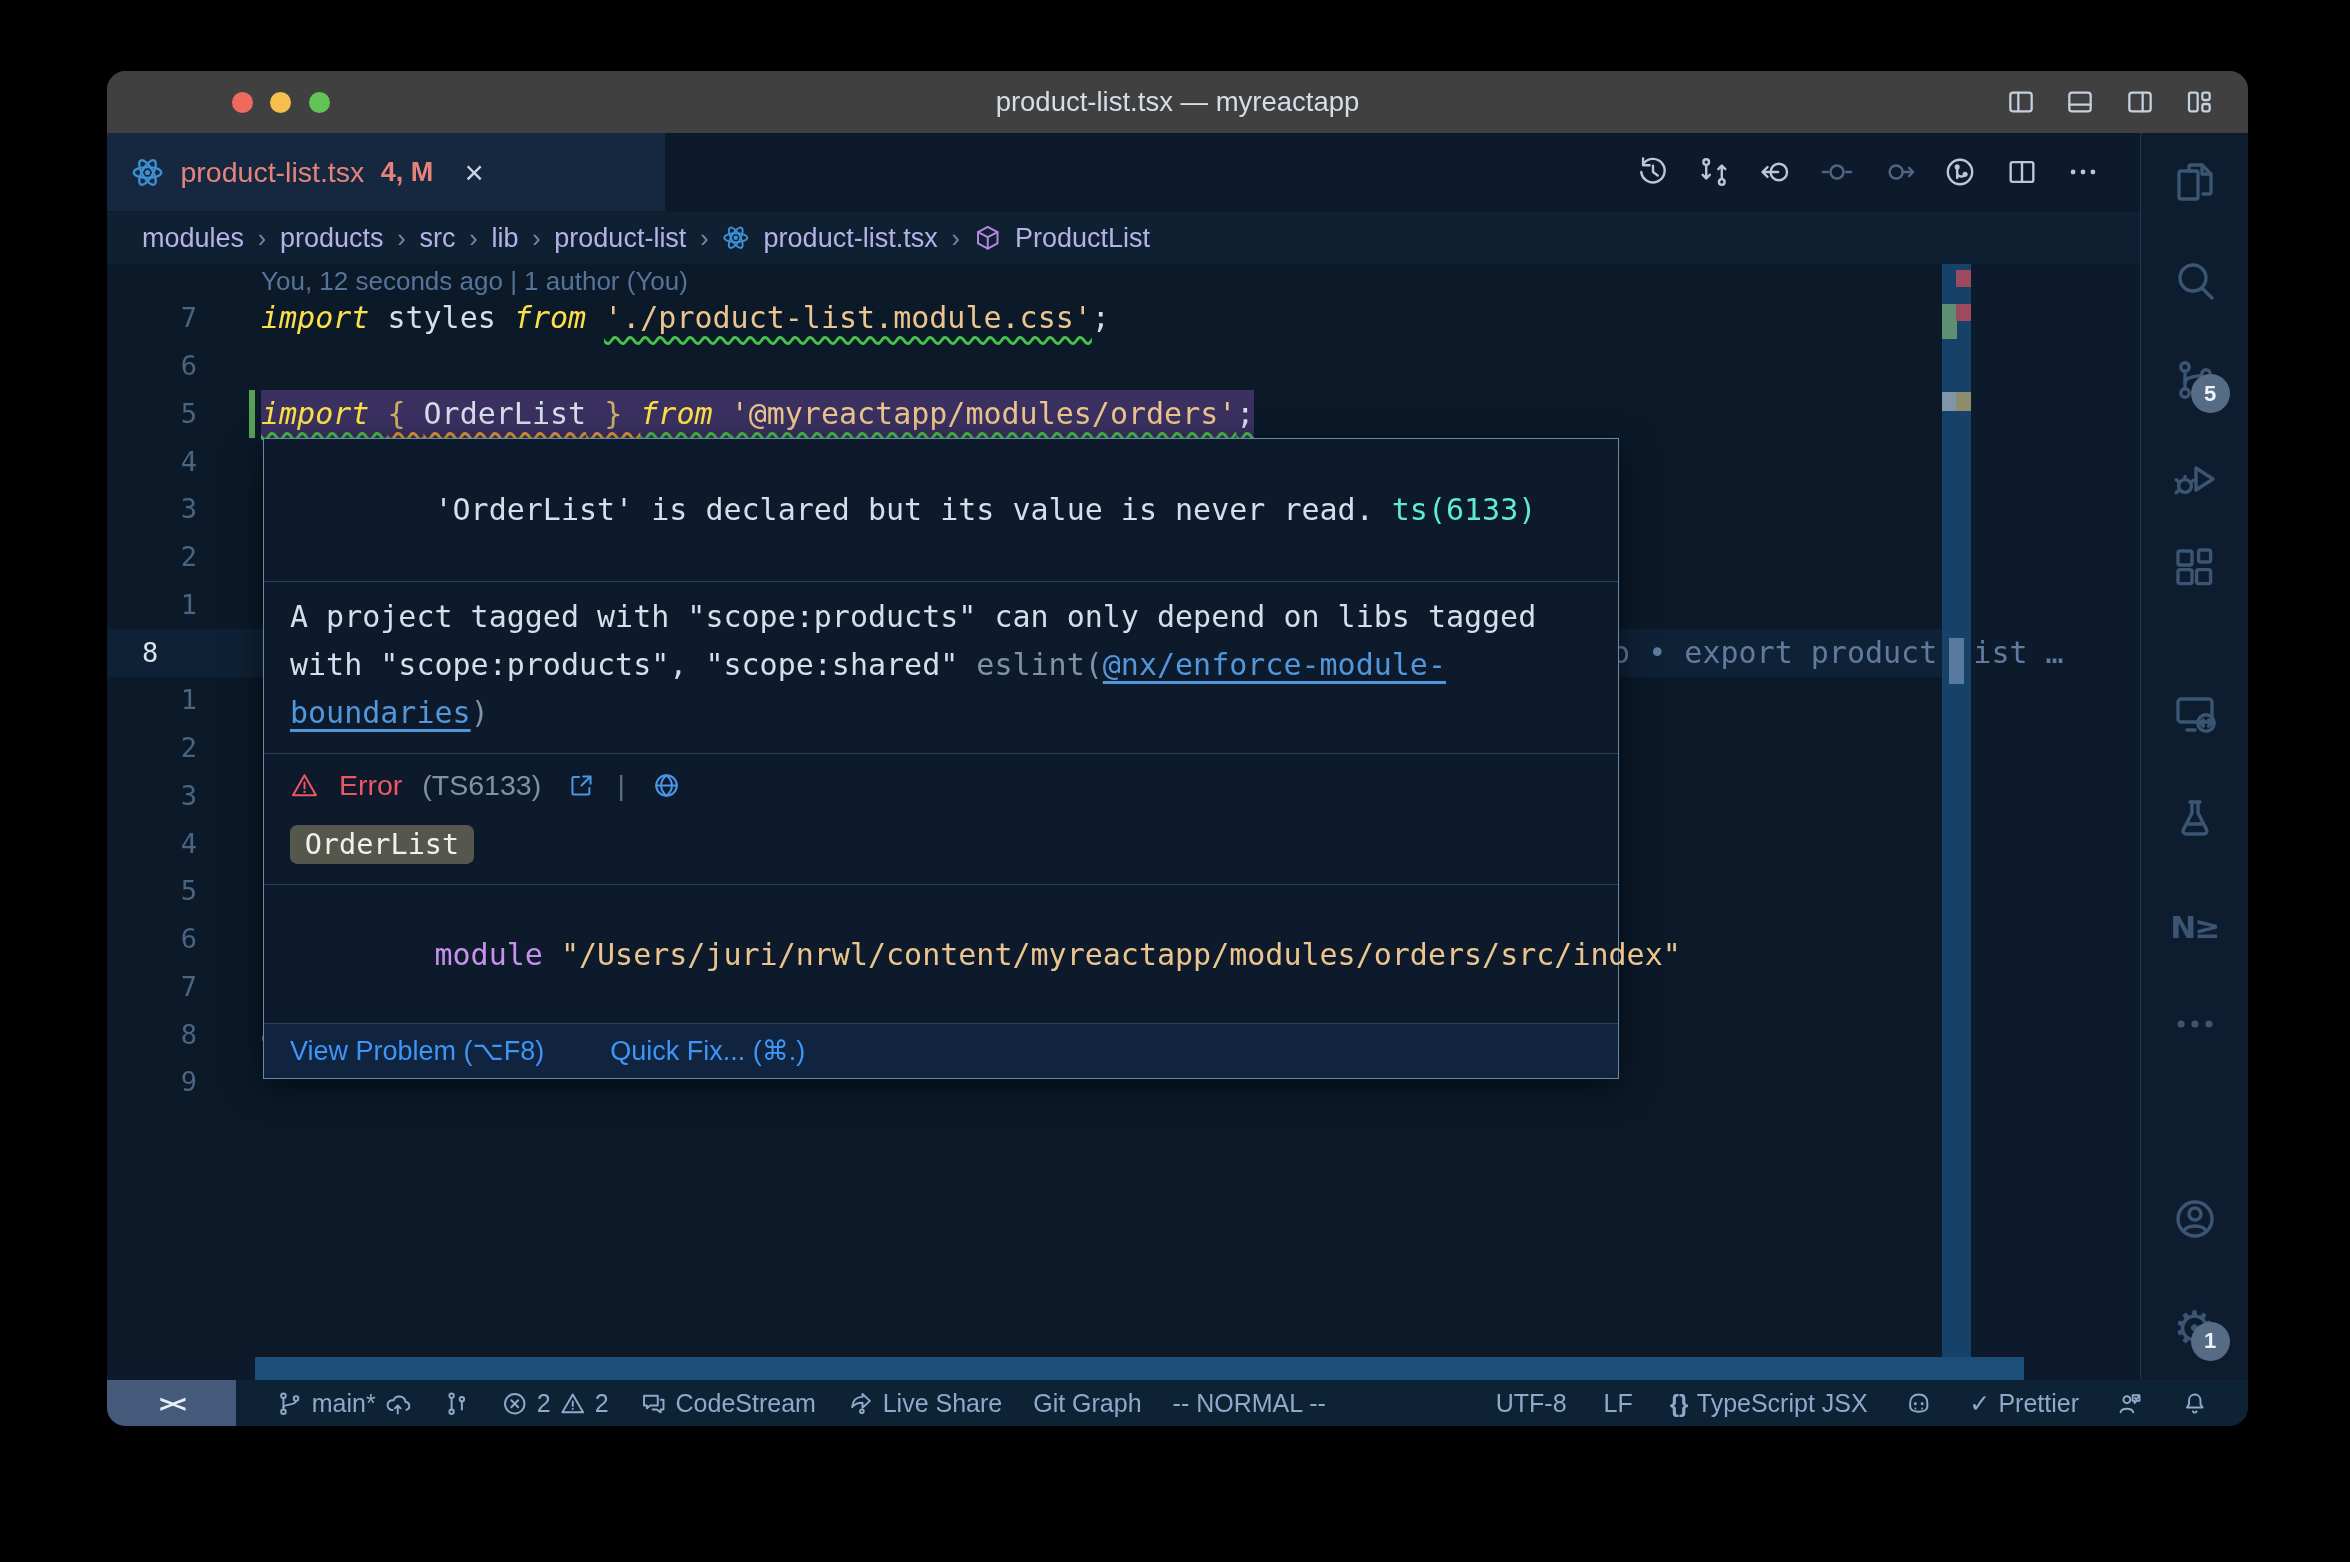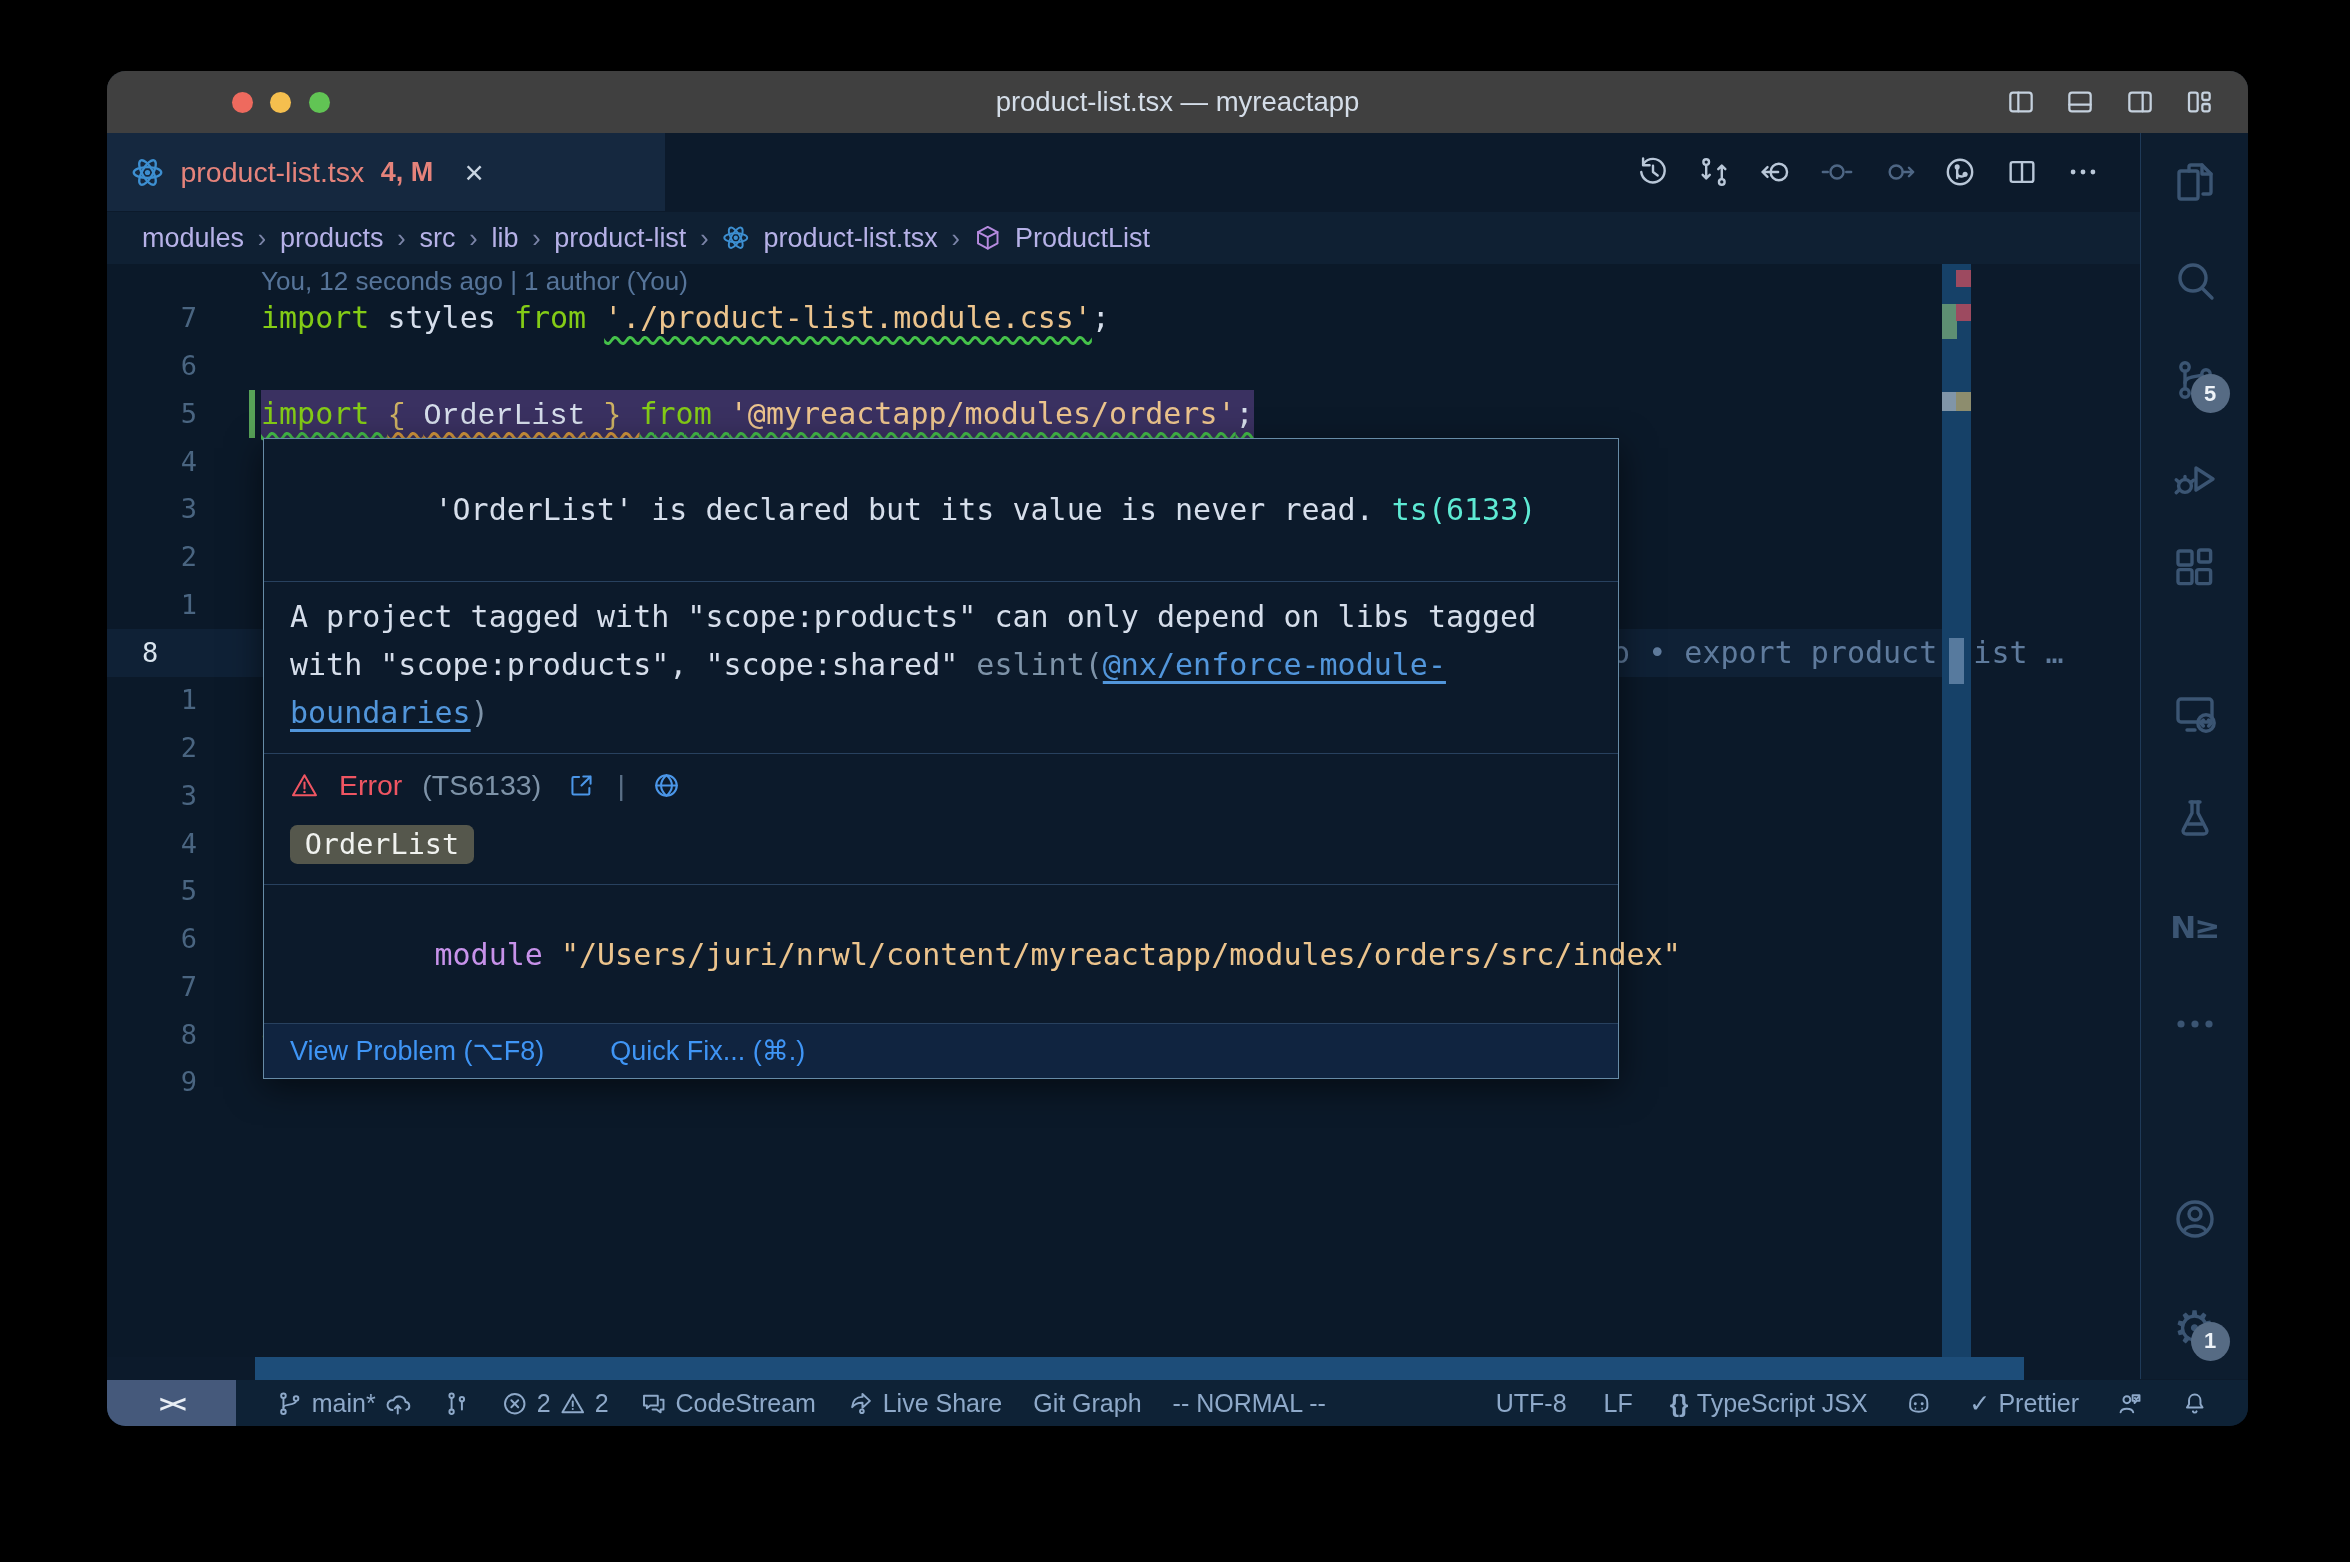--- a/index.html
+++ b/index.html
@@ -42,27 +42,27 @@
   
   .editor{position:absolute;left:0;top:193px;width:1864px;height:1093px;background:#0b1929;
           font-family:"DejaVu Sans Mono",monospace;font-size:30px;}
   .blame-line{position:absolute;left:154px;top:1.8px;color:#567499;font-size:26px;
               font-family:"Liberation Sans",sans-serif;white-space:pre;}
   .row{position:absolute;left:0;width:100%;height:48px;line-height:48px;white-space:pre;}
   .gnum{position:absolute;left:0;top:0;width:154px;text-align:right;padding-right:64px;
         color:#4a6581;font-size:27px;box-sizing:border-box;}
   .gnum.cur{text-align:left;padding-left:35px;color:#d9e4ee;}
   .cline{position:absolute;left:154px;top:0;}
-  .kw{color:#84cc16;}
+  .kw{color:#fde047;font-style:italic;}
   .id{color:#d6deeb;}
   .pl{color:#d6deeb;}
   .str{color:#ecc48d;}
   .br{color:#cdb163;}
   .sqg{text-decoration:underline wavy #45c24a 2.8px;text-underline-offset:8.3px;text-decoration-skip-ink:none;}
-  .sqo{text-decoration:underline wavy #d79a3e 2.8px;text-underline-offset:8.3px;text-decoration-skip-ink:none;font-family:Liberation Mono, monospace;}
+  .sqo{text-decoration:underline wavy #d79a3e 2.8px;text-underline-offset:8.3px;text-decoration-skip-ink:none;}
   .selection{background:#3a3161;}
   .current-band{position:absolute;left:0;top:365px;width:100%;height:48px;background:#0f2136;}
   .git-add{position:absolute;left:142px;top:126px;width:6.4px;height:48px;background:#57a157;}
   .inline-blame{position:absolute;left:1469px;top:0;color:#5f7b9d;}
 
   
   .ruler{position:absolute;right:0;top:0;width:29px;height:1093px;background:#164168;}
   .ruler .m{position:absolute;width:14.7px;}
   .ruler .thumb{position:absolute;left:7.3px;top:374px;width:14.7px;height:46px;background:#577a9e;}
 

